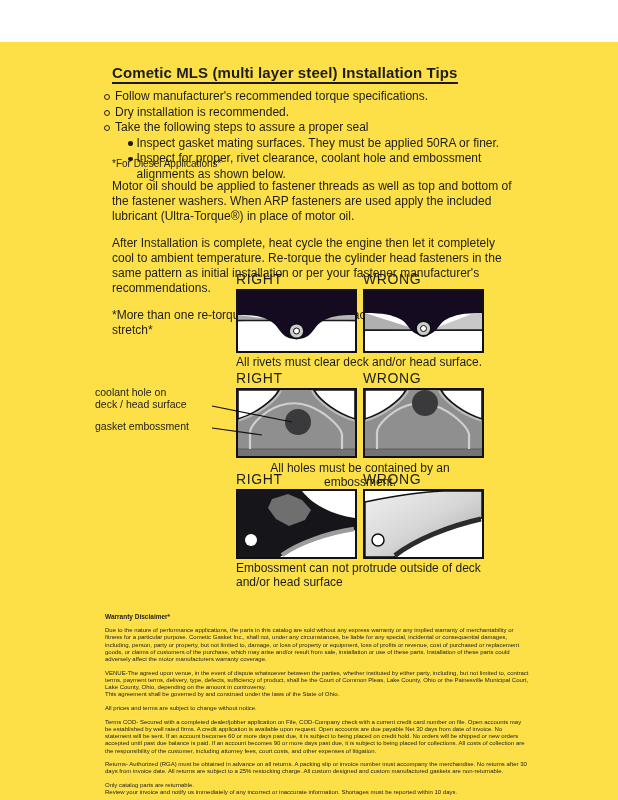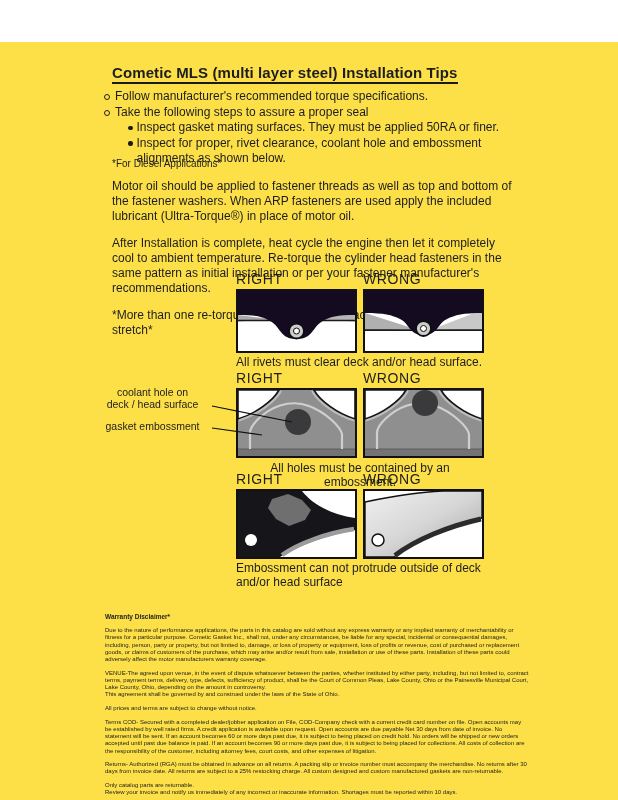--- a/index.html
+++ b/index.html
@@ -30,21 +30,21 @@
   .dgrow { position:absolute; width:248px; }
   .row1 { left:236px; top:229px; }
   .row2 { left:236px; top:328px; }
   .row3 { left:236px; top:429px; }
   .dg-labels { display:flex; gap:6px; margin-bottom:2px; }
   .dg-labels span { width:121px; text-align:left; font-size:14px; letter-spacing:0.6px; }
   .dg-panels { display:flex; gap:6px; }
   .dg-caption { font-size:12px; line-height:13.5px; margin-top:3px; }
   .dg-caption.center { text-align:center; margin-top:4px; }
 
-  .side-label { position:absolute; width:115px; text-align:center; font-size:10.5px; line-height:11.5px; }
+  .side-label { position:absolute; width:115px; text-align:left; font-size:10.5px; line-height:11.5px; }
   .side1 { left:95px; top:345px; }
   .side2 { left:95px; top:379px; }
   .leaders { position:absolute; left:210px; top:358px; }
 
   .warranty { position:absolute; left:105px; top:571px; width:424px; font-size:6px; line-height:7.2px; color:#222; }
   .warranty h3 { font-size:6.5px; font-weight:bold; margin:0 0 7px 0; }
   .warranty p { margin:0 0 6.5px 0; }
 
   .footer-code { position:absolute; left:365px; top:762px; font-size:14px; letter-spacing:0.3px; color:#242424; }
 </style>
@@ -52,20 +52,24 @@
 <body>
 
 <div class="page">
 
   <div class="title">Cometic MLS (multi layer steel) Installation Tips</div>
 
   <div class="tips">
     <div class="tip-row">
       <span class="mk-o"></span>
       <span>Follow manufacturer's recommended torque specifications.</span>
+    </div>
+    <div class="tip-row">
+      <span class="mk-o"></span>
+      <span>Dry installation is recommended.</span>
     </div>
     <div class="tip-row">
       <span class="mk-o"></span>
       <span>Take the following steps to assure a proper seal</span>
     </div>
     <div class="tip-row sub">
       <span class="mk-f"></span>
       <span>Inspect gasket mating surfaces.  They must be applied 50RA or finer.</span>
     </div>
     <div class="tip-row sub">

